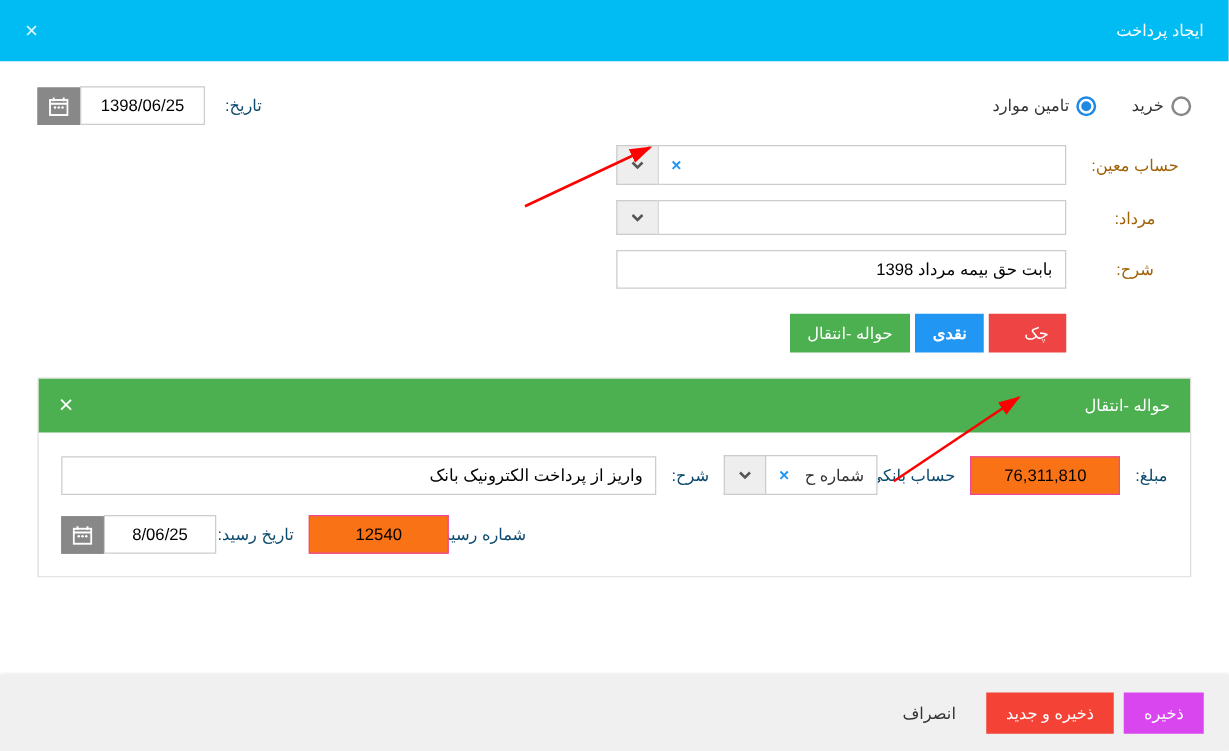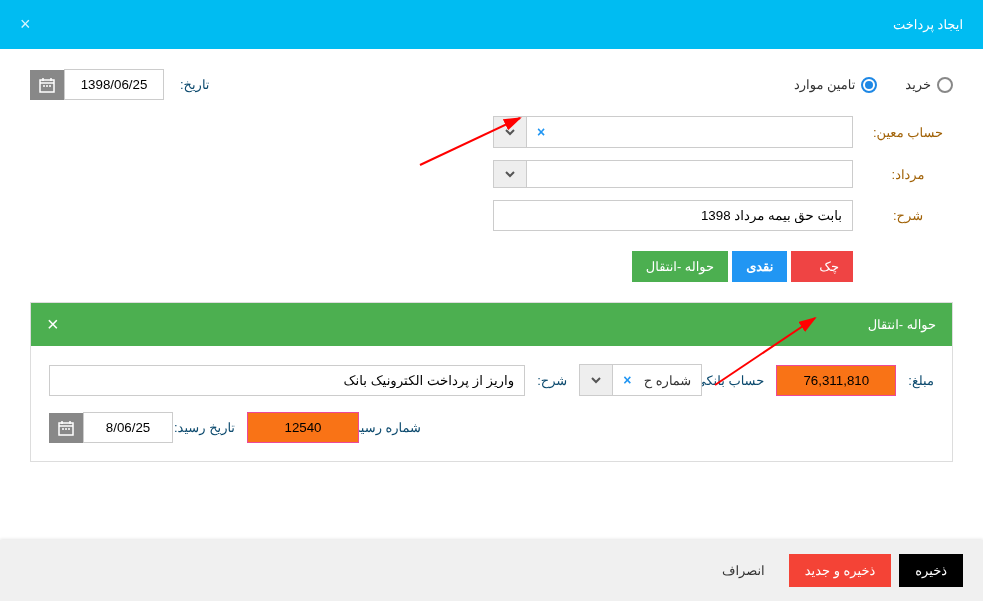--- a/index.html
+++ b/index.html
@@ -38,21 +38,21 @@
 .panel-close { font-size: 20px; cursor: pointer; }
 .panel-body { padding: 18px; }
 .panel-row { display: flex; align-items: center; gap: 12px; margin-bottom: 16px; flex-wrap: nowrap; }
 .plabel { color: #0c4a6e; white-space: nowrap; }
 .pinput { border: 1px solid #ec4899; padding: 7px 10px; background: #f97316; text-align: center; font-family: inherit; direction: ltr; }
 .pinput-r { border: 1px solid #ccc; padding: 7px 10px; background: #fff; text-align: right; font-family: inherit; }
 .select-wrap-sm { display: flex; }
 .select-wrap-sm .select-field { width: 90px; flex: none; }
 .footer { position: fixed; bottom: 0; left: 0; right: 0; background: #f0f0f0; padding: 14px 20px; display: flex; gap: 8px; align-items: center; box-shadow: 0 -1px 3px rgba(0,0,0,0.1); }
 .btn { padding: 9px 16px; color: #fff; cursor: pointer; border: none; font-family: inherit; font-size: 13px; }
-.btn-green { background: #000000; }
+.btn-green { background: #d946ef; }
 .btn-red { background: #f44336; }
 .btn-cancel { background: transparent; color: #333; }
 .arrow { position: absolute; pointer-events: none; }
 </style>
 </head>
 <body>
 
 <div class="header">
   <div class="header-title">ایجاد پرداخت</div>
   <div class="close-x">×</div>

